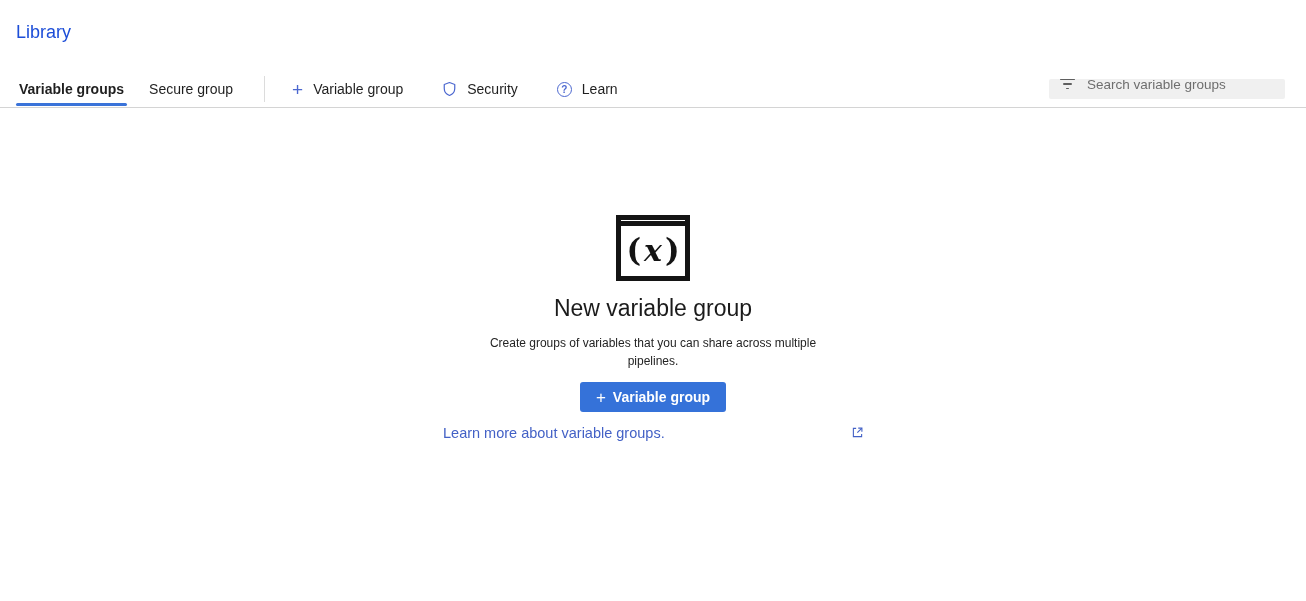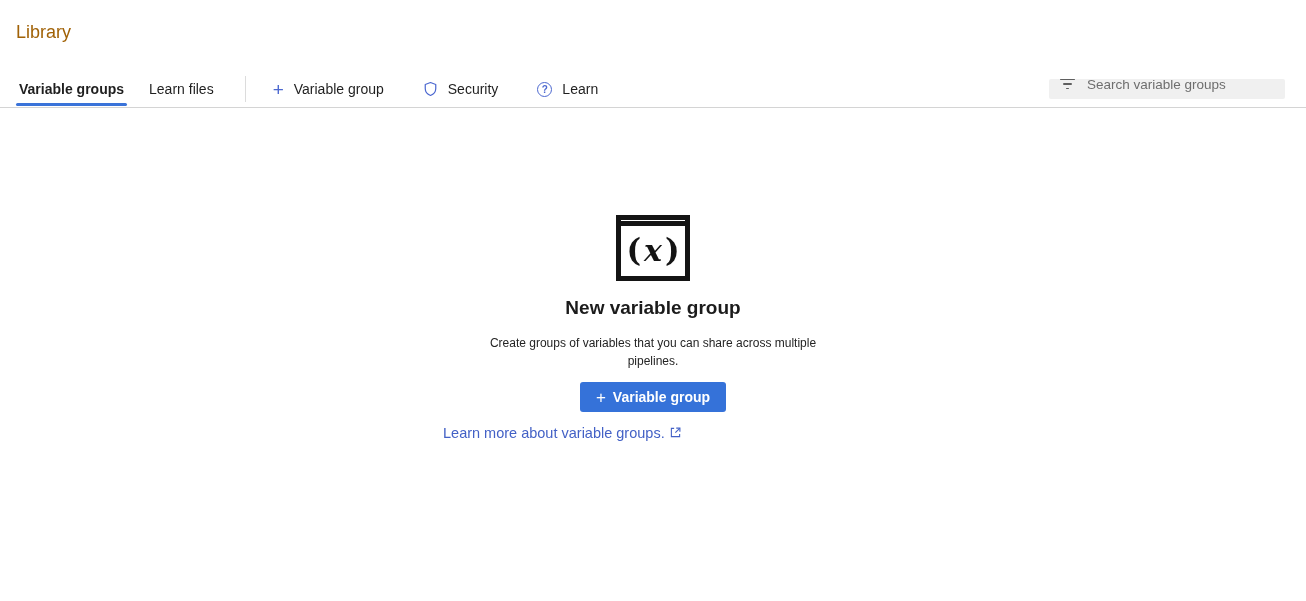--- a/index.html
+++ b/index.html
@@ -11,21 +11,21 @@
     color: #1f1f1f;
     overflow: hidden;
   }
   
   .page-header { padding: 21px 16px 0 16px; }
   .page-title {
     margin: 0;
     font-size: 18px;
     line-height: 22px;
     font-weight: 400;
-    color: #a16207;
+    color: #1d4ed8;
   }
   
   .tabbar {
     margin-top: 28px;
     height: 37px;
     display: flex;
     align-items: center;
     border-bottom: 1px solid #d4d4d4;
     padding: 0 21px 0 16px;
   }
@@ -145,23 +145,23 @@
     align-items: center;
     justify-content: center;
     font-family: "DejaVu Serif", serif;
     color: #141414;
     line-height: 1;
   }
   .vg-body .paren { font-size: 31px; font-weight: 600; transform: translateY(-1px); }
   .vg-body .var-x { font-size: 30px; font-style: italic; font-weight: 600; margin: 0 3px; }
   .empty-title {
     margin: 16px 0 0 0;
-    font-size: 19px;
+    font-size: 23px;
     line-height: 22px;
-    font-weight: 700;
+    font-weight: 400;
     color: #1b1b1b;
   }
   .empty-desc {
     margin: 16px auto 0 auto;
     width: 332px;
     font-size: 12px;
     line-height: 17.5px;
     color: #242424;
   }
   .primary-button {
@@ -185,40 +185,40 @@
     font-weight: 400;
     margin-right: 7px;
     line-height: 1;
   }
   .learn-more {
     margin-top: 13px;
     font-size: 14.5px;
     color: #4361c6;
     display: flex;
     align-items: center;
-    justify-content: flex-start;
+    justify-content: space-between;
     gap: 5px;
     cursor: pointer;
   }
   .learn-more a { color: #4361c6; text-decoration: none; }
   .ext-icon { display: inline-flex; transform: translateY(-1px); }
 </style>
 </head>
 <body>
 
 <header class="page-header">
   <h1 class="page-title">Library</h1>
 </header>
 
 <nav class="tabbar">
   <div class="tab active">
     <span>Variable groups</span>
   </div>
   <div class="tab">
-    <span>Learn files</span>
+    <span>Secure group</span>
   </div>
 
   <div class="vdivider"></div>
 
   <div class="command cmd-add">
     <span class="cmd-icon">
       <span class="plus-glyph">+</span>
     </span>
     <span>Variable group</span>
   </div>

